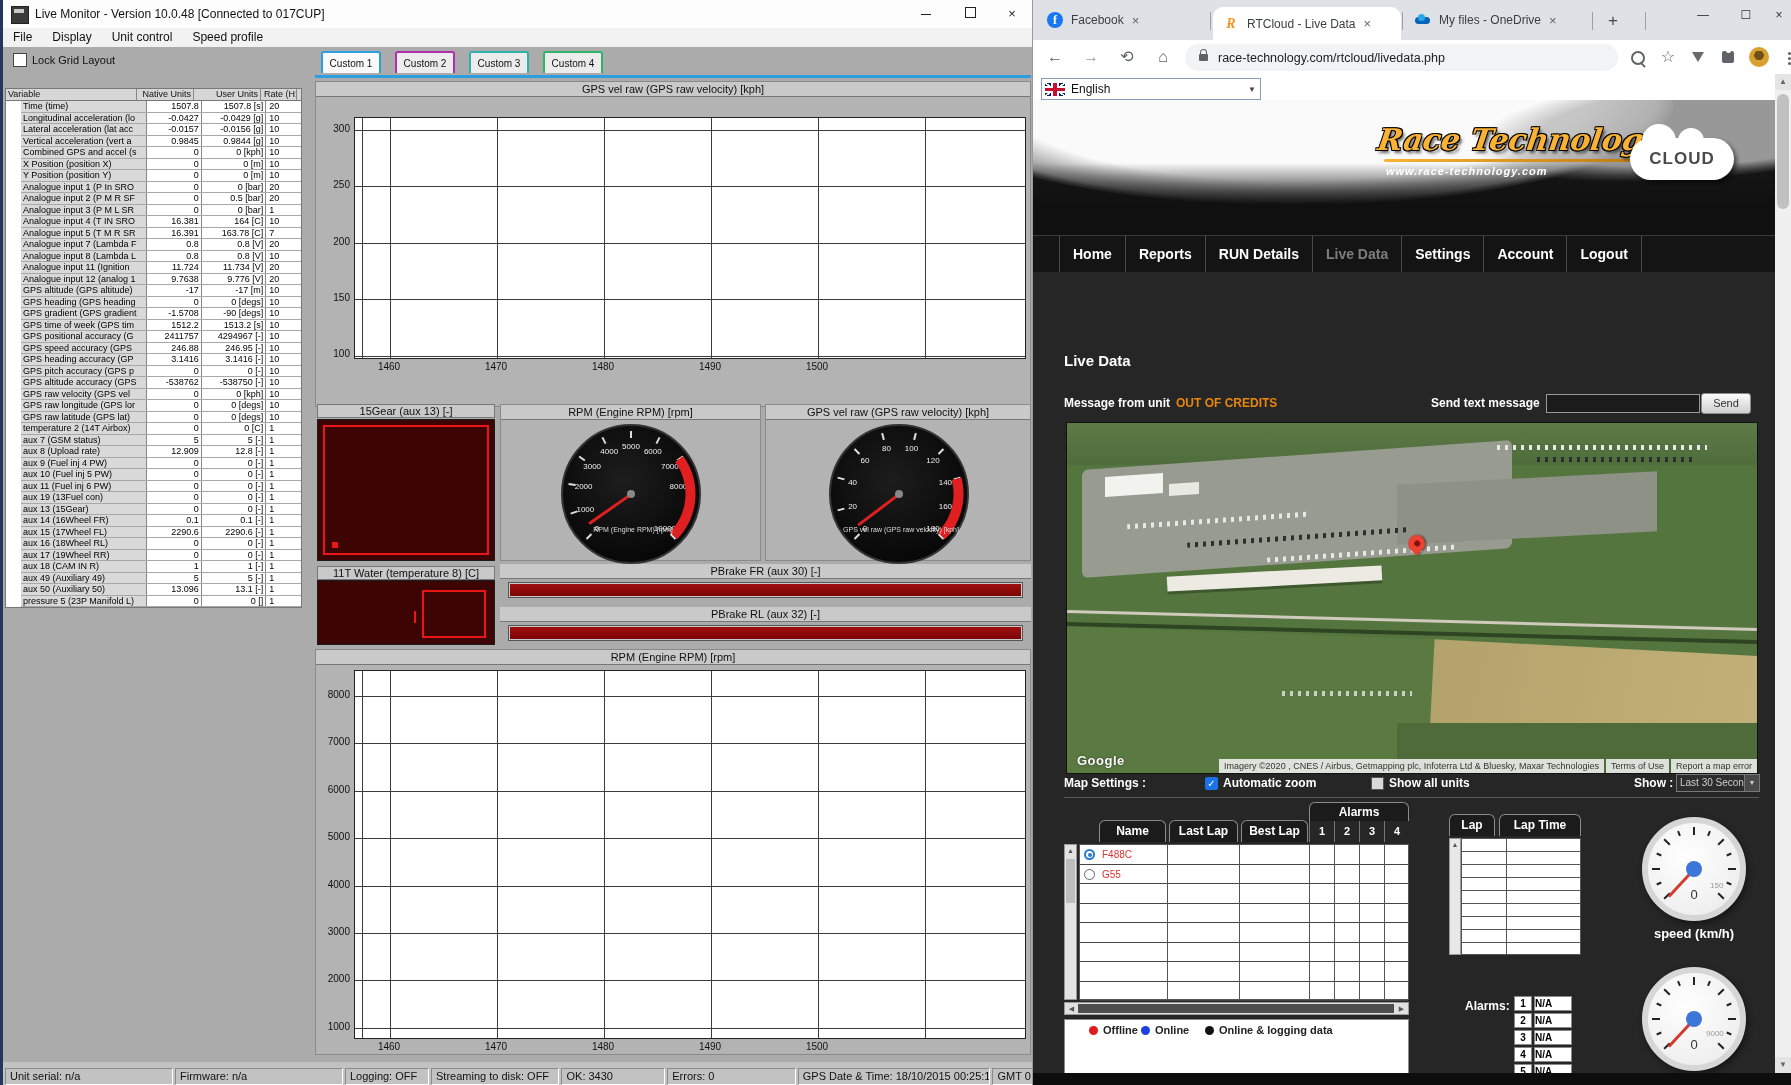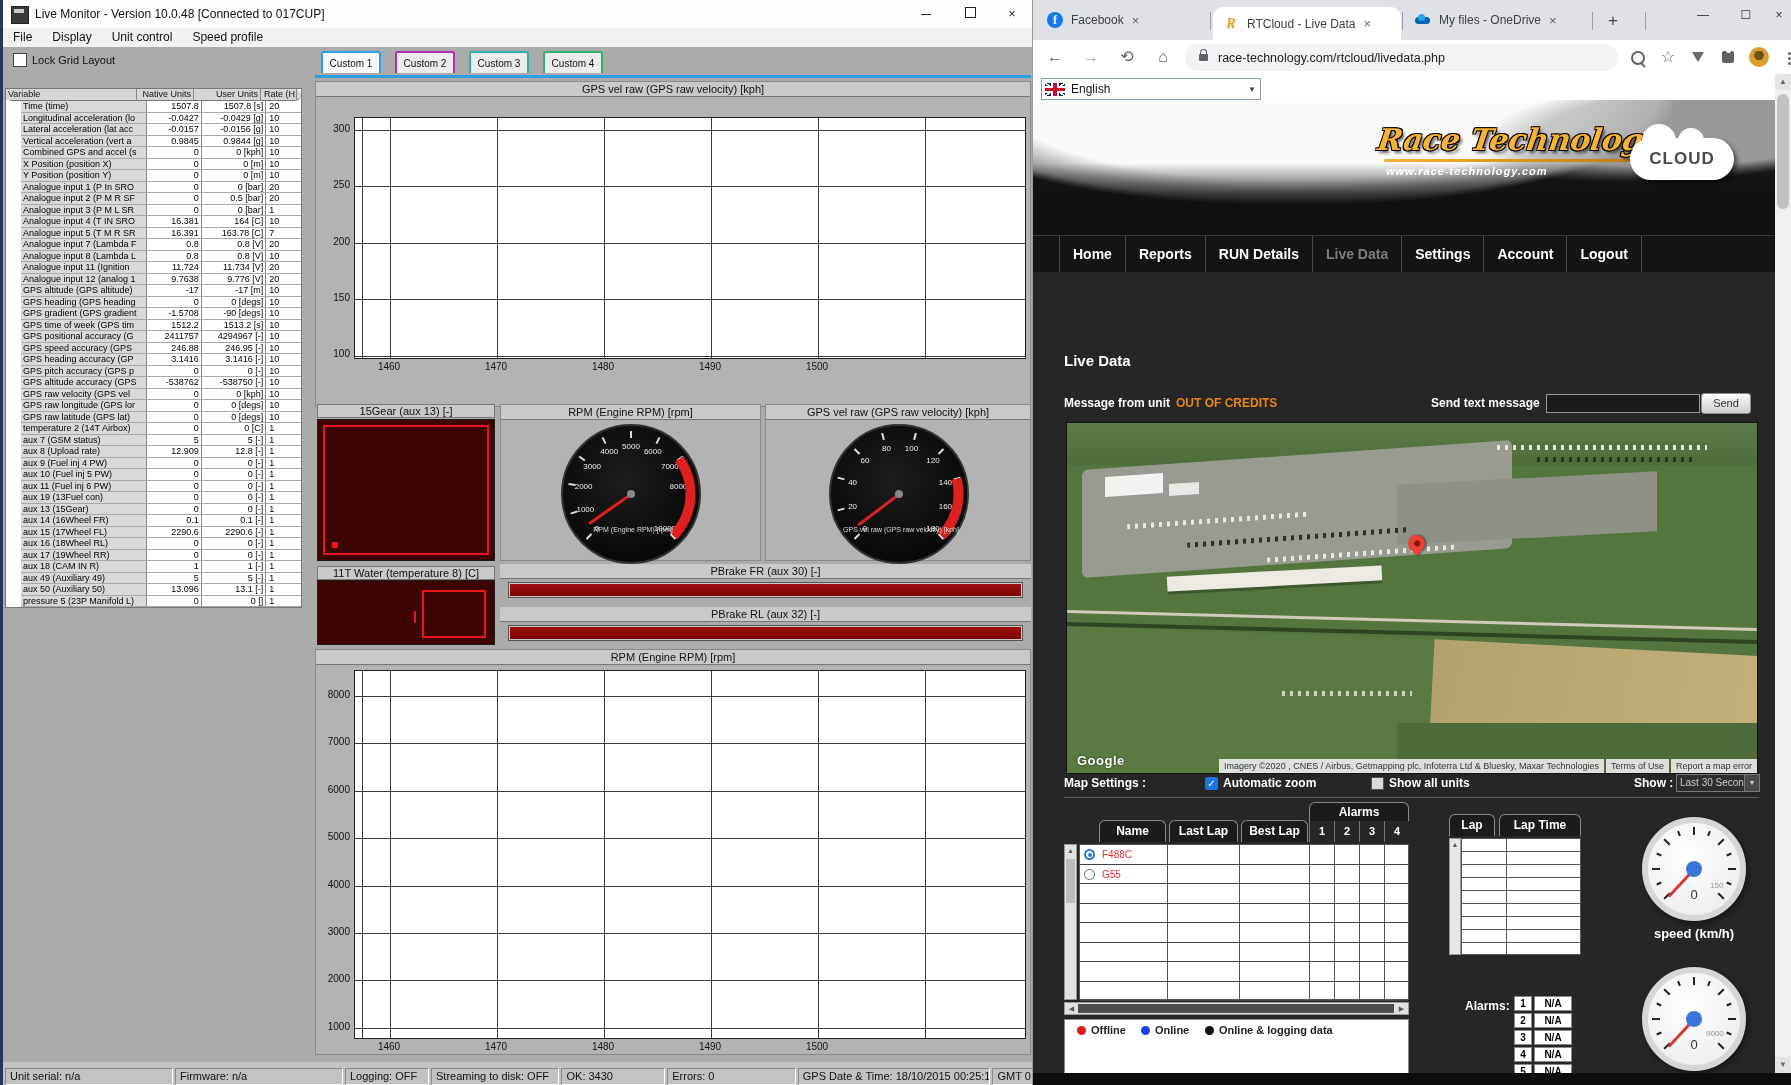--- a/index.html
+++ b/index.html
@@ -16,21 +16,21 @@
   #app-max i{display:inline-block;width:9px;height:9px;border:1px solid #222;}
   #app-min i{display:inline-block;width:10px;height:1px;background:#222;margin-bottom:3px;}
   #app-menubar{position:absolute;left:0;top:28px;right:0;height:19px;background:#f2f2f2;display:flex;border-bottom:1px solid #cfcfcf;}
   .menu-item{padding:0 10px;font-size:12px;line-height:18px;color:#111;}
   #app-client{position:absolute;left:0;top:47px;right:0;bottom:23px;background:#ababab;overflow:hidden;}
   #lockrow{position:absolute;left:10px;top:6px;display:flex;align-items:center;gap:5px;}
   #lockbox{width:12px;height:12px;background:#fff;border:1px solid #444;}
   #locklabel{font-size:11px;color:#111;}
   
   #vartable{position:absolute;left:2px;top:41px;width:295px;border:1px solid #777;background:#fff;}
-  .vt-head{display:flex;background:#d6d6d6;border-bottom:1px solid #777;border-radius:6px;}
+  .vt-head{display:flex;background:#d6d6d6;border-bottom:1px solid #777;}
   .vt-head div{font-size:9px;line-height:11px;color:#111;border-right:1px solid #888;overflow:hidden;white-space:nowrap;box-sizing:border-box;}
   .vt-row{display:flex;border-bottom:1px solid #a8a8a8;height:10.5px;margin-left:15px;}
   .vt-row div{font-size:9px;line-height:10px;overflow:hidden;white-space:nowrap;box-sizing:border-box;}
   .c-var{width:131px;background:#d9d9d9;border-right:1px solid #888;padding-left:2px;}
   .c-nat{width:57px;text-align:right;padding-right:2px;border-right:1px solid #888;background:#fff;}
   .c-usr{width:67px;text-align:right;padding-right:2px;border-right:1px solid #888;background:#fff;}
   .c-rate{width:36px;padding-left:3px;background:#fff;}
   .vt-head .c-var{background:#d6d6d6;padding-left:2px;}
   .vt-head .c-nat,.vt-head .c-usr{text-align:right;padding-right:2px;background:#d6d6d6;}
   .vt-head .c-rate{background:#d6d6d6;}
@@ -205,21 +205,21 @@
   #laptab1{left:416px;top:740px;width:46px;} #laptab2{left:466px;top:740px;width:82px;}
   #lapscroll{position:absolute;left:416px;top:764px;width:12px;height:117px;background:#e8e8e8;border:1px solid #999;box-sizing:border-box;font-size:7px;color:#555;text-align:center;line-height:12px;}
   #lapgrid{position:absolute;left:428px;top:764px;width:120px;height:117px;background:#fff;border:1px solid #555;box-sizing:border-box;}
   .laprow{height:13px;border-bottom:1px solid #555;box-sizing:border-box;}
   #lapvline{position:absolute;left:44px;top:0;bottom:0;width:1px;background:#555;}
   
   #alarms-label{position:absolute;left:432px;top:925px;width:44px;text-align:right;}
   #alarmtable{position:absolute;left:481px;top:922px;}
   .al-row{display:flex;gap:2px;margin-bottom:2px;}
   .al-num{width:18px;height:15px;background:#fff;border:1px solid #888;font-size:10px;font-weight:bold;text-align:center;line-height:14px;box-sizing:border-box;}
-  .al-val{width:38px;height:15px;background:#fff;border:1px solid #888;font-size:10px;font-weight:bold;text-align:center;line-height:14px;box-sizing:border-box;}
+  .al-val{width:38px;height:15px;background:#fff;border:1px solid #888;font-size:10px;font-weight:bold;line-height:14px;box-sizing:border-box;}
   
   .wgauge{position:absolute;width:104px;height:104px;border-radius:50%;border:6px solid #d6d6d6;background:radial-gradient(circle at 42% 36%,#fff,#e9e9e9);box-sizing:border-box;box-shadow:2px 3px 6px rgba(0,0,0,.45);}
   .wgauge .wtick{position:absolute;width:2px;background:#222;transform-origin:50% 50%;}
   .wgauge .wneedle{position:absolute;left:45px;top:8px;width:3px;height:38px;background:#d23b2e;border-radius:2px;transform-origin:50% 100%;}
   .wgauge .whub{position:absolute;left:38px;top:38px;width:16px;height:16px;border-radius:50%;background:#3b76d8;}
   .wgauge .wval{position:absolute;left:31px;top:64px;width:30px;text-align:center;font-size:13px;color:#333;}
   .wgauge .wmax{position:absolute;font-size:8px;color:#999;}
   .glabel{position:absolute;width:160px;text-align:center;font-size:13px;font-weight:bold;color:#fff;}
   
   #vscroll{position:absolute;right:0;top:74px;width:16px;bottom:12px;background:#f0f0f0;}
@@ -820,21 +820,21 @@
       <div id="uvscroll">
         <div class="arr">▲</div>
           <div class="thumb"></div>
       </div>
       <div id="uhscroll">
         <div class="la">◀</div>
           <div class="thumb"></div>
           <div class="ra">▶</div>
       </div>
       <div id="legendblock">
-          <div class="leg-item" style="left: 12px;">
+          <div class="leg-item" style="left: 24px;">
             <div class="leg-dot" style="background: rgb(224, 27, 27);"></div>
             <div class="leg-txt">Offline</div>
           </div>
           <div class="leg-item" style="left: 76px;">
             <div class="leg-dot" style="background: rgb(27, 63, 224);"></div>
             <div class="leg-txt">Online</div>
           </div>
           <div class="leg-item" style="left: 140px;">
             <div class="leg-dot" style="background: rgb(17, 17, 17);"></div>
             <div class="leg-txt">Online &amp; logging data</div>

